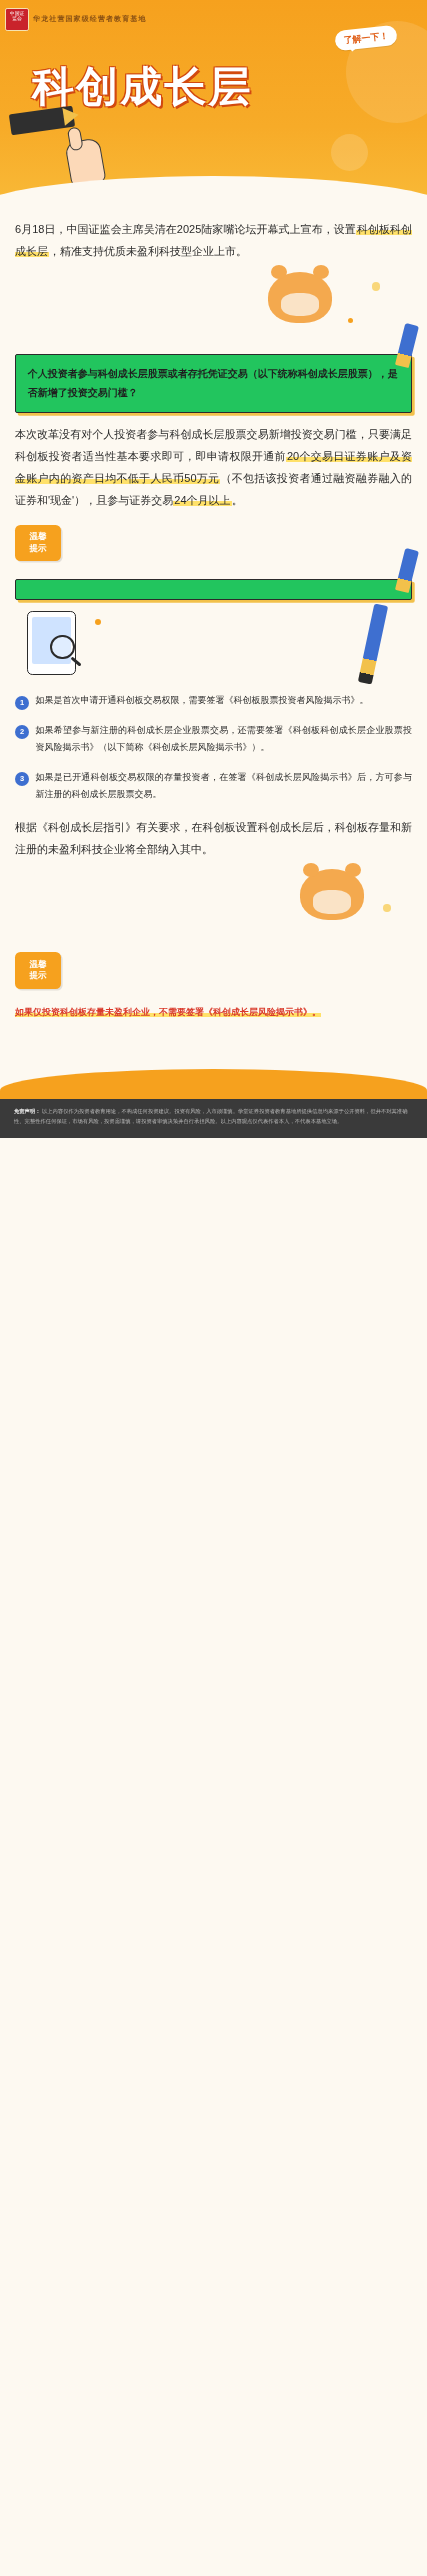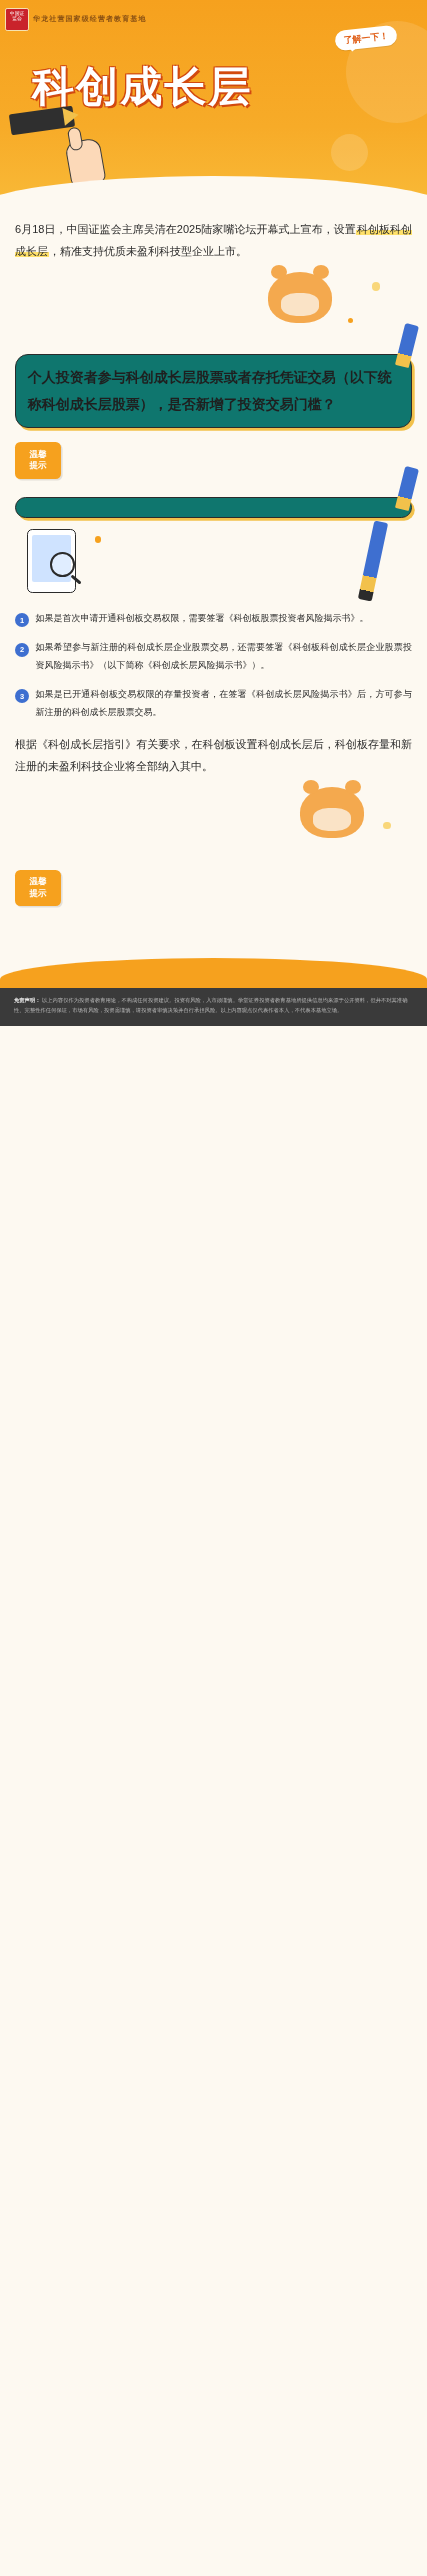--- a/index.html
+++ b/index.html
@@ -151,25 +151,25 @@
     text-align: justify;
   }
   .hl-yellow {
     background: linear-gradient(transparent 55%, #ffe169 55%);
     padding: 0 1.1px;
   }
 
   
   .qbox {
     position: relative;
-    background: #0f766e;
+    background: #22c55e;
     border: 1.1px solid #2b2b2b;
-    border-radius: 13px;
+    border-radius: 2px;
     padding: 9.6px 11.8px;
-    font-size: 14px;
+    font-size: 10px;
     font-weight: bold;
     line-height: 1.9;
     color: #1f1f1f;
     margin: 18px 0 5.3px 0;
     box-shadow: 2.7px 2.7px 0 #f2c14b;
   }
   .qbox .pen-deco {
     position: absolute;
     right: -3.2px; top: -31px;
     width: 14px; height: 43px;
@@ -360,20 +360,23 @@
       </div>
       <div class="deco-dot" style="width:8.5px;height:8.5px;background:#f9d77a;right:32px;top:10.7px;"></div>
       <div class="deco-dot" style="width:5.3px;height:5.3px;background:#f6a11e;right:59px;top:46px;"></div>
     </div>
 
     <div class="qbox">
       <div class="pen-deco"></div>
       <span>个人投资者参与科创成长层股票或者存托凭证交易（以下统称科创成长层股票），是否新增了投资交易门槛？</span>
     </div>
 
+    <p class="body">
+      <span>本次改革没有对个人投资者参与科创成长层股票交易新增投资交易门槛，只要满足科创板投资者适当性基本要求即可，即申请权限开通前</span><span class="hl-yellow">20个交易日证券账户及资金账户内的资产日均不低于人民币50万元</span><span>（不包括该投资者通过融资融券融入的证券和'现金'），且参与证券交易</span><span class="hl-yellow">24个月以上</span><span>。</span>
+    </p>
 
     <div class="tip-row">
       <div class="tip-badge">
         <div>温馨</div>
         <div>提示</div>
       </div>
     </div>
 
     <div class="qbox">
       <div class="pen-deco"></div>
@@ -413,20 +416,23 @@
     </div>
 
 
     <div class="tip-row">
       <div class="tip-badge">
         <div>温馨</div>
         <div>提示</div>
       </div>
     </div>
 
+    <div class="highlight-block">
+      <span class="u">如果仅投资科创板存量未盈利企业，不需要签署《科创成长层风险揭示书》。</span>
+    </div>
 
 
   </div>
 
   <div class="wave-bottom"></div>
 
   <div class="footer">
     <span class="ttl">免责声明：</span>
     <span>以上内容仅作为投资者教育用途，不构成任何投资建议。投资有风险，入市须谨慎。学堂证券投资者教育基地所提供信息均来源于公开资料，但并不对其准确性、完整性作任何保证，市场有风险，投资需谨慎，请投资者审慎决策并自行承担风险。以上内容观点仅代表作者本人，不代表本基地立场。</span>
   </div>

